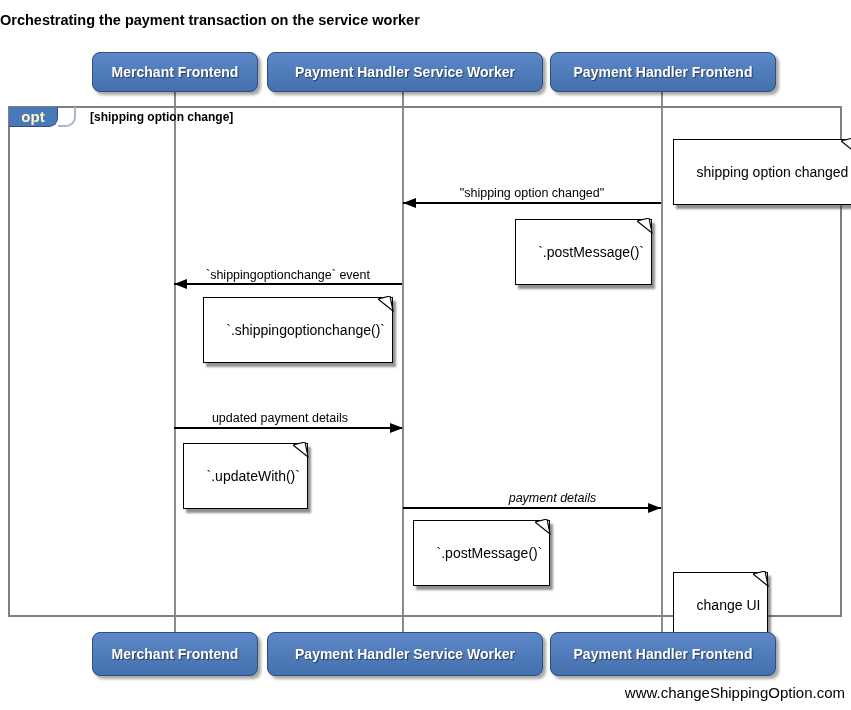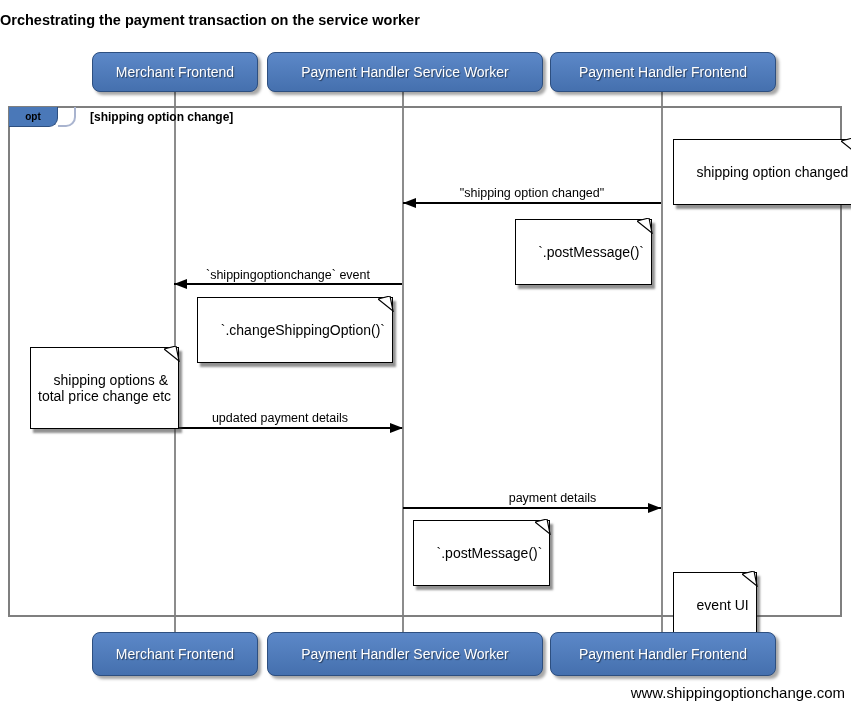--- a/index.html
+++ b/index.html
@@ -12,41 +12,41 @@
     position: absolute; left: 0; top: 12px; width: 100%;
     text-align: left; font-weight: bold; font-size: 14.5px;
   }
   .actor {
     position: absolute; height: 40px;
     background: linear-gradient(180deg, #5c88c8 0%, #4a78b8 55%, #44700 100%);
     background-color: var(--actor-fill, #4a78b8);
     background-image: linear-gradient(180deg, #5c88c8, #4570ae);
     border: 1px solid var(--actor-border, #2d4f80);
     border-radius: 8px;
-    color: var(--actor-text, #fff); font-weight: normal; font-size: 14px;
+    color: var(--actor-text, #fff); font-weight: bold; font-size: 14px;
     display: flex; align-items: center; justify-content: center;
     box-shadow: 3px 3px 3px rgba(0,0,0,0.35);
     text-shadow: 1px 1px 1px rgba(0,0,0,0.5);
     z-index: 5;
   }
   .lifeline {
     position: absolute; width: 2px; top: 92px; height: 540px;
     background: var(--lifeline, #8c8c8c); z-index: 0;
   }
   .fragment {
     position: absolute; left: 8px; top: 106px; width: 834px; height: 511px;
     border: 2px solid var(--fragment-border, #7f7f7f); z-index: 1;
   }
   .opt-tab {
     position: absolute; left: -1px; top: -1px; width: 49px; height: 20px;
     background: var(--actor-fill, #4a78b8);
     border: 1px solid var(--actor-border, #2d4f80);
     border-top: none; border-left: none;
     border-radius: 0 0 9px 0;
-    color: #000000; font-weight: bold; font-size: 10px;
+    color: #fef9c3; font-weight: bold; font-size: 15px;
     text-align: center; line-height: 19px;
   }
   .opt-ext {
     position: absolute; left: 48px; top: -1px; width: 18px; height: 20px;
     border-right: 2px solid #a9b4cf; border-bottom: 2px solid #a9b4cf;
     border-radius: 0 0 10px 0;
   }
   .guard {
     position: absolute; left: 80px; top: 2px;
     font-weight: bold; font-size: 12px;
@@ -104,66 +104,65 @@
   <div class="head left" style="left:403px; top:198px;"></div>
 
   <div class="msg-label" style="left:174px; top:268px; width:228px;">`shippingoptionchange` event</div>
   <div class="msg-line" style="left:174px; top:283px; width:228px;"></div>
   <div class="head left" style="left:174px; top:279px;"></div>
 
   <div class="msg-label" style="left:174px; top:411px; width:212px;">updated payment details</div>
   <div class="msg-line" style="left:174px; top:427px; width:228px;"></div>
   <div class="head right" style="left:390px; top:423px;"></div>
 
-  <div class="msg-label" style="left:403px; top:491px; width:299px;">payment details</div>
+  <div class="msg-label" style="left:403px; top:491px; width:299px;font-style:italic;">payment details</div>
   <div class="msg-line" style="left:403px; top:507px; width:258px;"></div>
   <div class="head right" style="left:648px; top:503px;"></div>
 
   <div class="note" style="left:673px; top:139px;">
     <svg class="ear" width="16" height="16" viewBox="0 0 16 16">
       <path d="M0 3 L12 0 L15 15 Z" fill="#ffffff" stroke="#000000" stroke-width="1.2"></path>
     </svg><span>shipping option changed</span>
   </div>
 
   <div class="note" style="right:199px; top:219px;">
     <svg class="ear" width="16" height="16" viewBox="0 0 16 16">
       <path d="M0 3 L12 0 L15 15 Z" fill="#ffffff" stroke="#000000" stroke-width="1.2"></path>
     </svg><span>`.postMessage()`</span>
   </div>
 
   <div class="note" style="right:458px; top:297px;">
     <svg class="ear" width="16" height="16" viewBox="0 0 16 16">
       <path d="M0 3 L12 0 L15 15 Z" fill="#ffffff" stroke="#000000" stroke-width="1.2"></path>
-    </svg><span>`.changeShippingOption()`</span>
+    </svg><span>`.shippingoptionchange()`</span>
   </div>
 
-  <div class="note" style="left:30px; top:347px;">
+
+  <div class="note" style="left:183px; top:443px;">
     <svg class="ear" width="16" height="16" viewBox="0 0 16 16">
       <path d="M0 3 L12 0 L15 15 Z" fill="#ffffff" stroke="#000000" stroke-width="1.2"></path>
-    </svg><span>shipping options &amp;
-total price change etc</span>
+    </svg><span>`.updateWith()`</span>
   </div>
-
 
   <div class="note" style="left:413px; top:520px;">
     <svg class="ear" width="16" height="16" viewBox="0 0 16 16">
       <path d="M0 3 L12 0 L15 15 Z" fill="#ffffff" stroke="#000000" stroke-width="1.2"></path>
     </svg><span>`.postMessage()`</span>
   </div>
 
   <div class="note" style="left:673px; top:572px;">
     <svg class="ear" width="16" height="16" viewBox="0 0 16 16">
       <path d="M0 3 L12 0 L15 15 Z" fill="#ffffff" stroke="#000000" stroke-width="1.2"></path>
-    </svg><span>event UI</span>
+    </svg><span>change UI</span>
   </div>
 
   <div class="actor" style="left:92px; top:632px; width:166px; height:44px;">
     <span>Merchant Frontend</span>
   </div>
   <div class="actor" style="left:267px; top:632px; width:276px; height:44px;">
     <span>Payment Handler Service Worker</span>
   </div>
   <div class="actor" style="left:550px; top:632px; width:226px; height:44px;">
     <span>Payment Handler Frontend</span>
   </div>
 
-  <div class="footer">www.shippingoptionchange.com</div>
+  <div class="footer">www.changeShippingOption.com</div>
 </div>
 
 </body></html>

